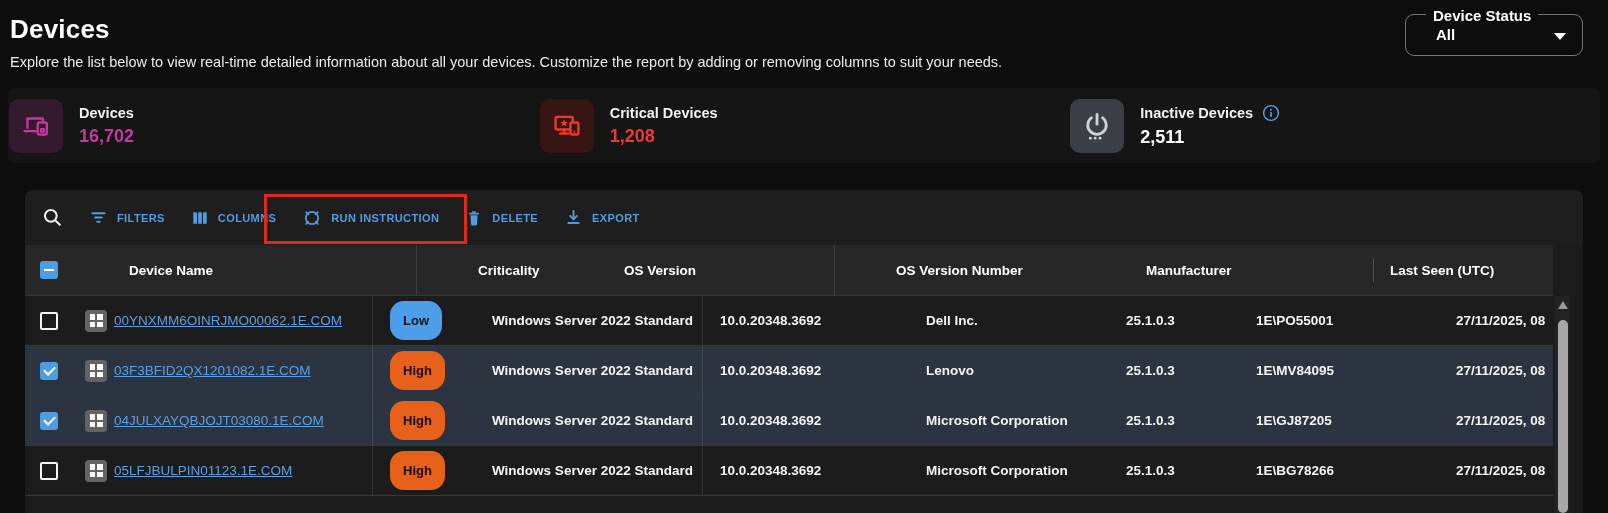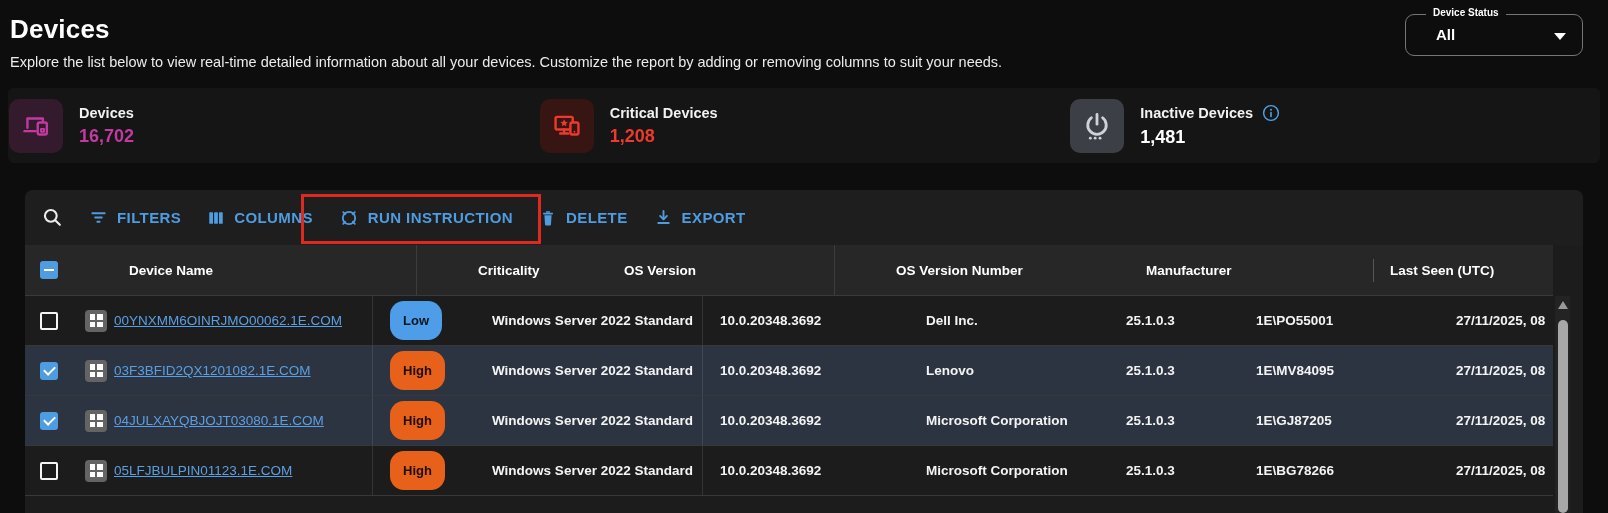--- a/index.html
+++ b/index.html
@@ -13,21 +13,21 @@
     --selected-row:#2b3440;
   }
 
   
   .page-title { position:absolute; left:10px; top:14px; font-size:26px; font-weight:700; letter-spacing:.2px; }
   .page-subtitle { position:absolute; left:10px; top:54px; font-size:14.5px; font-weight:500; color:#ececec; }
 
   .status-select { position:absolute; left:1405px; top:14px; width:178px; height:42px;
     border:1px solid #757575; border-radius:9px; cursor:pointer; }
   .status-select .legend { position:absolute; top:-8px; left:20px; padding:0 7px; background:#0d0d0d;
-    font-size:10px; font-weight:700; color:#fff; }
+    font-size:15px; font-weight:700; color:#fff; }
   .status-select .value { position:absolute; left:30px; top:0; line-height:40px; font-size:15px; font-weight:700; }
   .caret-down { position:absolute; right:16px; top:18px; width:0; height:0;
     border-left:6px solid transparent; border-right:6px solid transparent; border-top:7px solid #fff; }
 
   
   .stats { position:absolute; left:8px; top:88px; width:1592px; height:75px; background:#151515;
     border-radius:6px; display:grid; grid-template-columns:1fr 1fr 1fr; align-items:center; }
   .stat { display:flex; align-items:center; gap:16px; padding-left:1px; }
   .stat-icon { width:54px; height:54px; border-radius:10px; display:flex; align-items:center; justify-content:center; flex:0 0 auto; }
   .stat-icon.devices { background:#331a2d; }
@@ -38,21 +38,21 @@
   .stat-value.devices { color:var(--stat-devices); }
   .stat-value.critical { color:var(--stat-critical); }
   .stat-value.inactive { color:#ffffff; }
 
   
   .panel { position:absolute; left:25px; top:190px; width:1558px; height:323px;
     background:#1c1c1c; border-radius:8px 8px 0 0; overflow:hidden; }
 
   .toolbar { height:55px; display:flex; align-items:center; padding:0 38px 0 17px; background:#1e1e1e; }
   .tb-btn { display:flex; align-items:center; gap:9px; background:none; border:none; cursor:pointer;
-    color:var(--accent); font-family:inherit; font-size:15px; font-weight:700; letter-spacing:.4px; }
+    color:var(--accent); font-family:inherit; font-size:11px; font-weight:700; letter-spacing:.4px; }
   .tb-search { margin-right:26px; cursor:pointer; display:flex; }
   .tb-btn + .tb-btn { margin-left:26px; }
   .btn-run { margin-left:auto; position:relative;justify-content:center; }
   .btn-run::before { content:""; position:absolute; left:-38px; right:-28px; top:-14px; bottom:-16px;
     border:3px solid var(--annotation-red); pointer-events:none; }
   .btn-delete { margin-left:34px; }
   .btn-export { margin-left:26px; }
 
   .grid-head, .grid-row { display:grid;
     grid-template-columns:46px 302px 102px 228px 206px 200px 130px 200px minmax(0,1fr);
@@ -155,21 +155,21 @@
     </div>
     <div>
       <div class="stat-label">
         <span>Inactive Devices</span>
         <svg width="18" height="18" viewBox="0 0 20 20" fill="none" style="cursor:pointer">
           <circle cx="10" cy="10" r="8.2" stroke="#4da3e8" stroke-width="1.6"></circle>
           <circle cx="10" cy="6.3" r="1.1" fill="#4da3e8"></circle>
           <rect x="9.1" y="8.7" width="1.8" height="6" rx="0.9" fill="#4da3e8"></rect>
         </svg>
       </div>
-      <div class="stat-value inactive">1,481</div>
+      <div class="stat-value inactive">2,511</div>
     </div>
   </div>
 </div>
 
 <div class="panel">
 
   <div class="toolbar">
     <span class="tb-search">
       <svg width="21" height="21" viewBox="0 0 20 20" fill="none" stroke="#ececec" stroke-width="2" stroke-linecap="round">
         <circle cx="8.4" cy="8.4" r="5.6"></circle>

